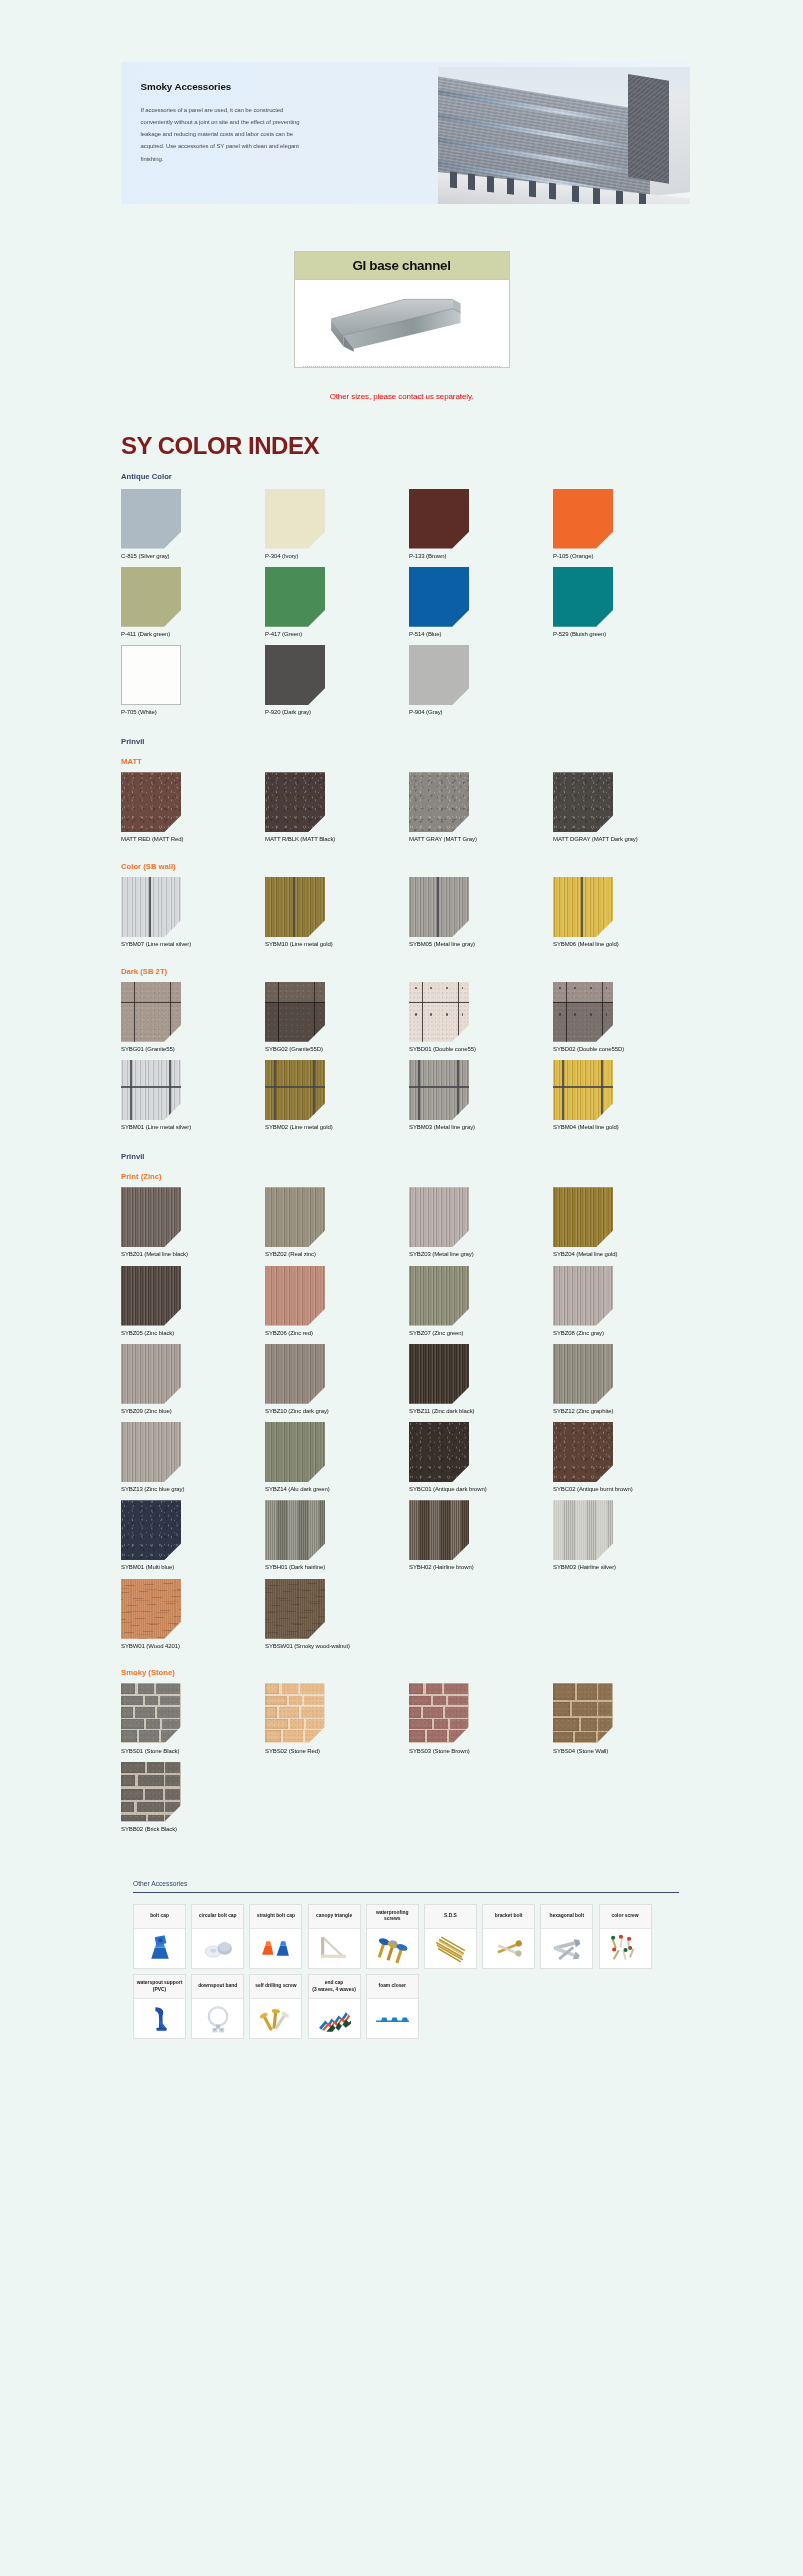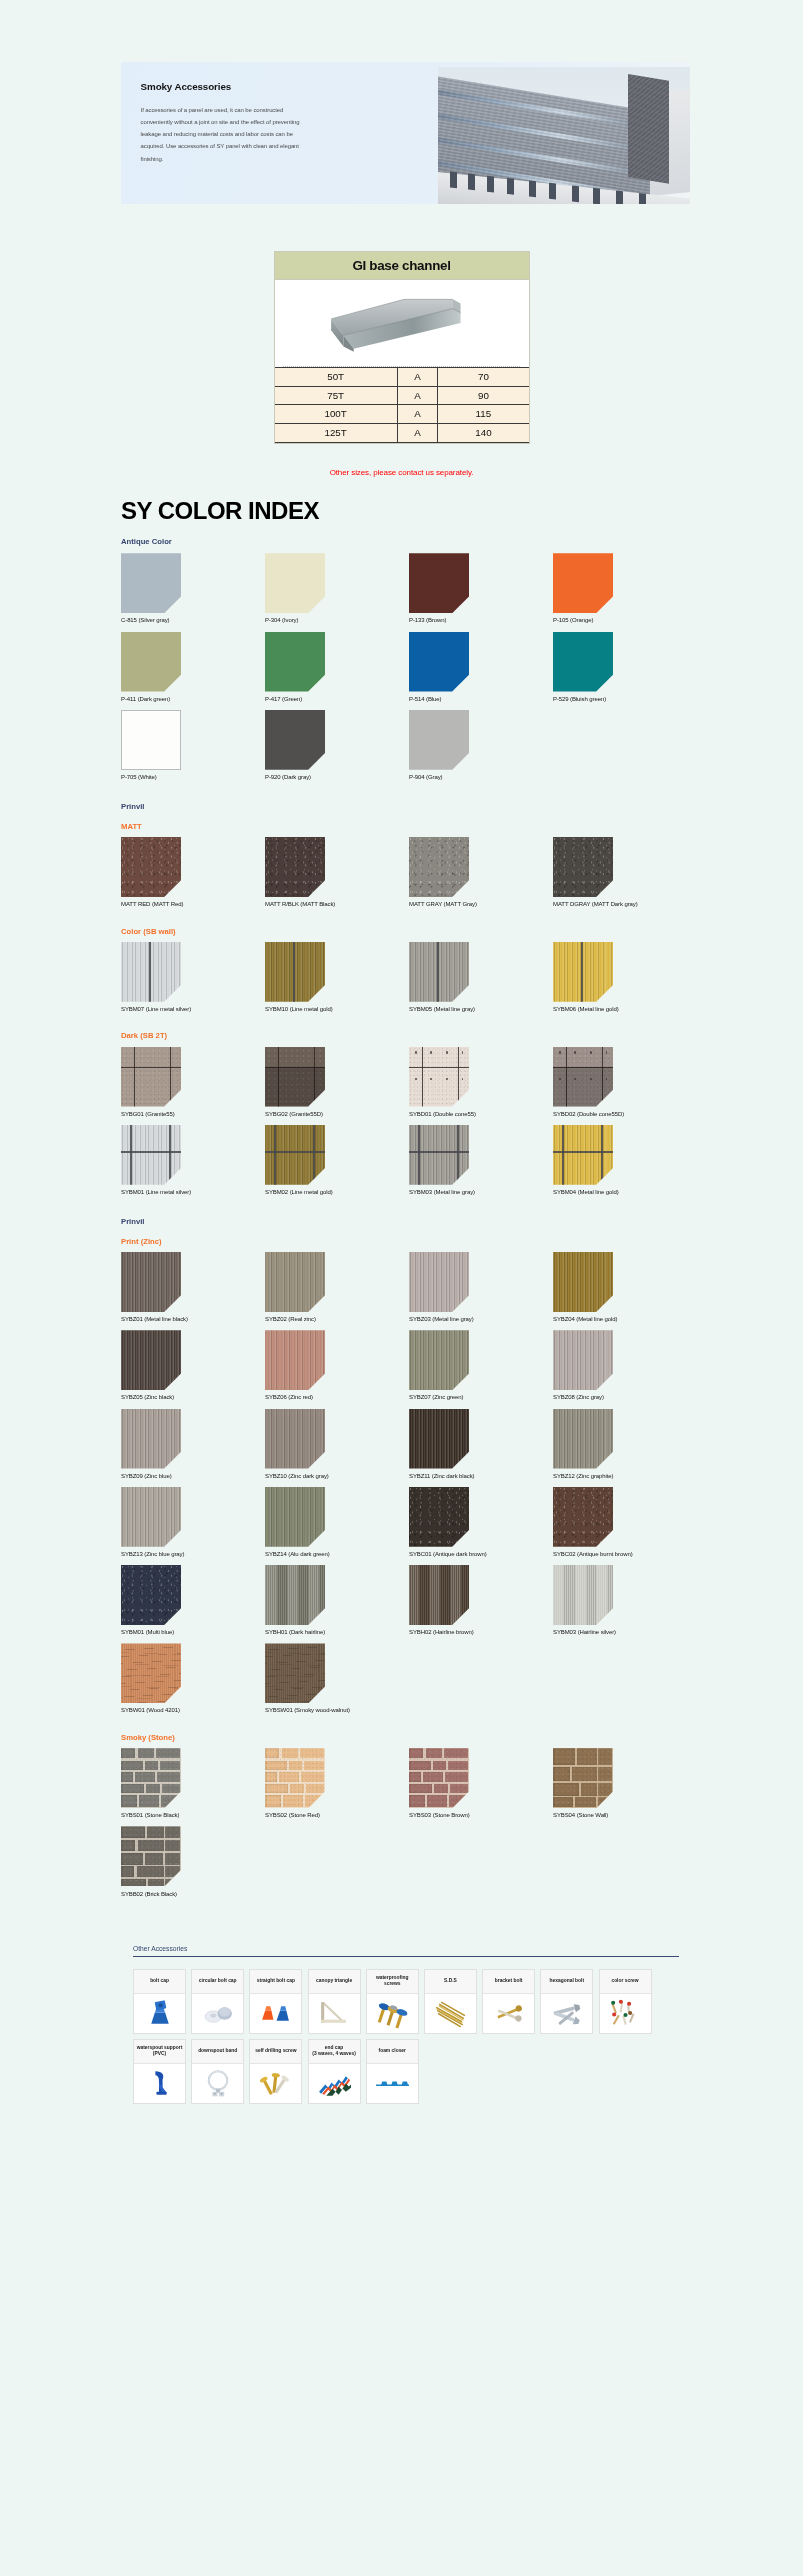--- a/index.html
+++ b/index.html
@@ -64,21 +64,21 @@
   .bp-base {
     position:absolute; left:0; bottom:0; width:100%; height:32px;
     background: linear-gradient(180deg,#e9eaec 0%,#cfd2d6 100%);
     transform: skewY(6deg); transform-origin: left bottom;
   }
   .bp-wins { position:absolute; left:5.2px; bottom:3.1px; width:216px; height:24px; transform: skewY(6.5deg); }
   .bp-win { position:absolute; bottom:2.1px; width:6.7px; height:15.5px; background:#4a5260; }
 
   
   .channel-wrap { display:flex; justify-content:center; margin-top: 47px; }
-  .channel-card { width: 256px; border: 0.5px solid #c9cbb8; background:#fff; }
+  .channel-card { width: 216px; border: 0.5px solid #c9cbb8; background:#fff; }
   .channel-head {
     background:#cfd5a8; text-align:center; padding: 5.7px 0 6.2px;
     font-size: 13.4px; font-weight: bold; color:#111; letter-spacing:-0.3px;
   }
   .channel-body { background:#fff; border-top:0.5px solid #c9cbb8; padding: 3.1px 6.2px 0; }
   .channel-photo { height: 82px; display:flex; align-items:center; justify-content:center; }
   .channel-sep { border-top: 1px dotted #bcbcbc; margin: 1px 2.1px 0; }
   .channel-dim { height: 76px; padding-top: 4.1px; }
   .channel-table { width:100%; border-collapse: collapse; background:#faf0dd; }
   .channel-table td {
@@ -88,22 +88,22 @@
   .channel-table td + td { border-left: 1px solid #3a3a3a; }
   .channel-table tr:last-child td { border-bottom: 1px solid #3a3a3a; }
 
   .contact-note {
     text-align:center; color:#ff0000; font-size: 8px;
     margin-top: 24px; letter-spacing:-0.1px;
   }
 
   
   .index-title {
-    margin: 20px 0 0 121px;
-    font-size: 24px; font-weight: bold; color:#000000; letter-spacing:-0.5px;
+    margin: 31px 0 0 121px;
+    font-size: 24px; font-weight: bold; color:#7f1d1d; letter-spacing:-0.5px;
   }
   .sec { margin-left: 121px; width: 577px; }
   .grp-title { font-size: 7.7px; font-weight:bold; color:#36456e; margin: 12.4px 0 7.2px; }
   .sub-title { font-size: 7.7px; font-weight:bold; color:#f2712a; margin: 11.3px 0 6.2px; }
   .prinvil-title { font-size: 7.7px; font-weight:bold; color:#36456e; margin: 13.4px 0 2.1px; }
 
   .swatch-grid { display:flex; flex-wrap: wrap; }
   .swatch-cell { width: 144px; margin-bottom: 8.2px; }
   .swatch-box {
     width: 60px; height: 60px; position: relative; overflow:hidden;
@@ -244,44 +244,20 @@
             <polygon points="8,56 8,78 32,110 32,88" fill="url(#gC)"></polygon>
             <polygon points="32,88 245,36 260,44 260,64 52,114" fill="url(#gB)"></polygon>
             <polygon points="32,88 32,110 52,120 52,114" fill="#7e8789"></polygon>
             <polygon points="245,18 260,26 260,44 245,36" fill="#b3babc"></polygon>
             <polyline points="8,56 150,18 245,18" fill="none" stroke="#7d8688" stroke-width="1"></polyline>
             <polyline points="32,88 245,36 260,44" fill="none" stroke="#70797b" stroke-width="1"></polyline>
           </svg>
         </div>
         <div class="channel-sep"></div>
       </div>
-      <table class="channel-table">
-        <tbody>
-          <tr>
-              <td>50T</td>
-              <td>A</td>
-              <td>70</td>
-            </tr>
-          <tr>
-              <td>75T</td>
-              <td>A</td>
-              <td>90</td>
-            </tr>
-          <tr>
-              <td>100T</td>
-              <td>A</td>
-              <td>115</td>
-            </tr>
-          <tr>
-              <td>125T</td>
-              <td>A</td>
-              <td>140</td>
-            </tr>
-        </tbody>
-      </table>
     </div>
   </div>
 
   <div class="contact-note">Other sizes, please contact us separately.</div>
 
   <div class="index-title">SY COLOR INDEX</div>
 
   <div class="sec">
     <div class="grp-title">Antique Color</div>
     <div class="swatch-grid" id="std-grid">

